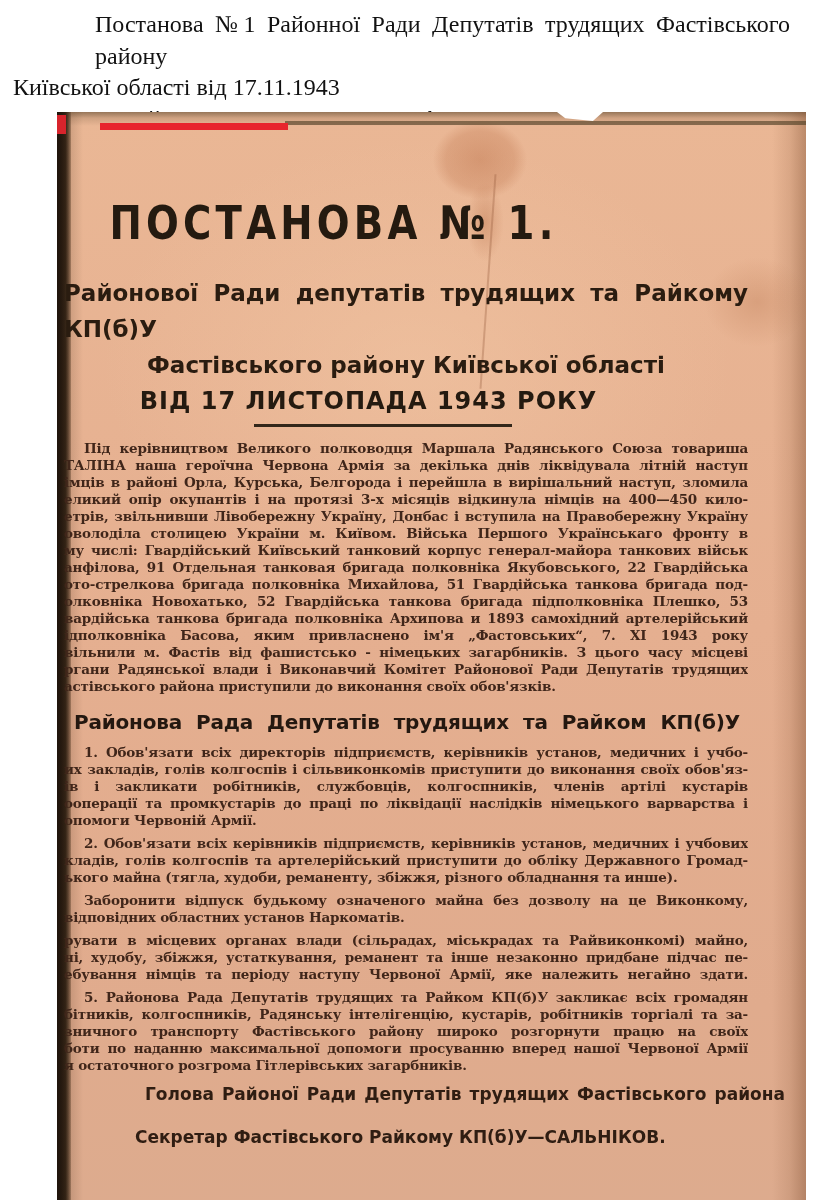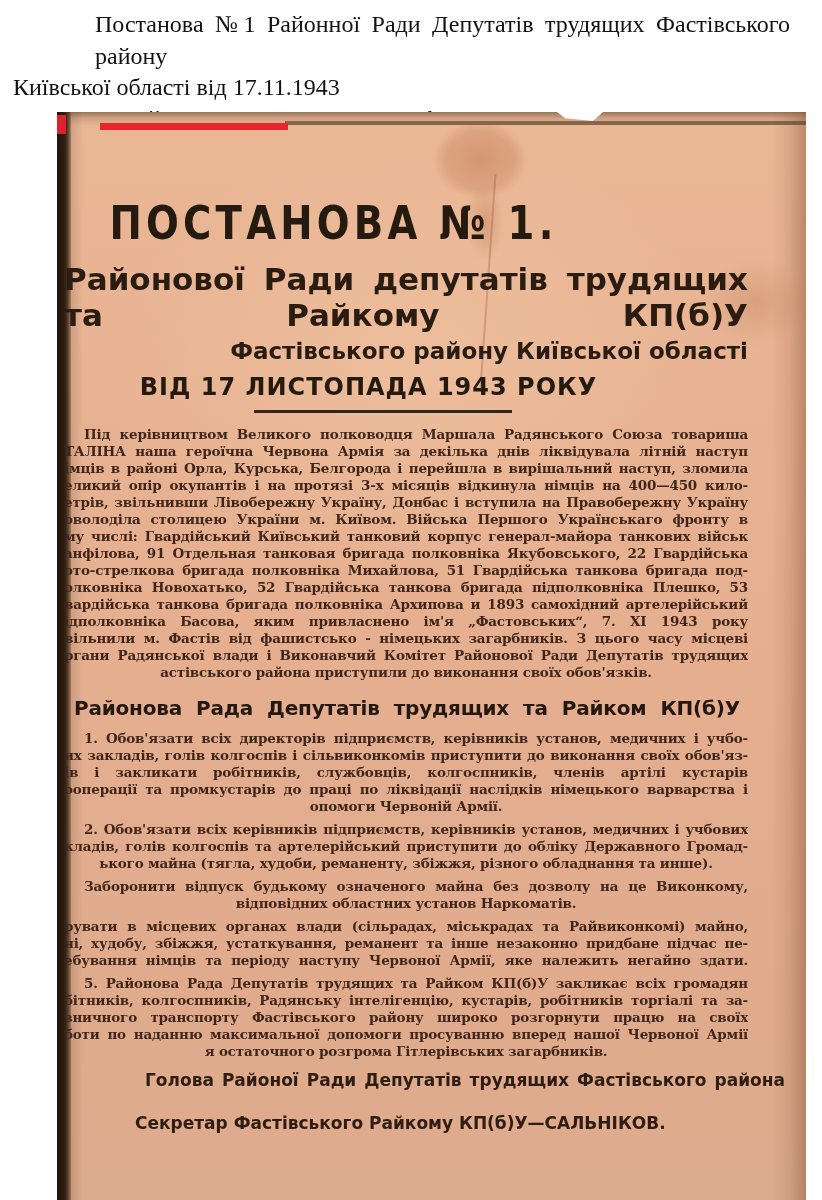--- a/index.html
+++ b/index.html
@@ -39,32 +39,32 @@
   .tear{position:absolute;left:500px;top:0;width:46px;height:9px;background:#ffffff;
     clip-path:polygon(0 0,100% 0,78% 100%,18% 70%);}
   .fold{position:absolute;left:430px;top:62px;width:2px;height:215px;background:rgba(145,88,56,0.32);
     transform:rotate(4deg);}
 
   .content{position:absolute;left:7px;top:0;width:684px;color:#3f2518;}
 
   .title{font-family:"DejaVu Sans",sans-serif;font-weight:bold;font-size:46px;line-height:55px;
     letter-spacing:5px;color:#241a10;text-align:center;margin:84px 145px 0 0;
     transform:scaleX(0.84);transform-origin:50% 50%;white-space:nowrap;}
-  .sub1{font-family:"DejaVu Sans",sans-serif;font-weight:bold;font-size:31px;line-height:36px;
-    color:#2a1c10;text-align:justify;text-align-last:justify;margin-top:10px;}
+  .sub1{font-family:"DejaVu Sans",sans-serif;font-weight:bold;font-size:23px;line-height:36px;
+    color:#2a1c10;text-align:justify;text-align-last:justify;margin-top:24px;}
   .sub2{font-family:"DejaVu Sans",sans-serif;font-weight:bold;font-size:23px;line-height:36px;
-    color:#2a1c10;text-align:right;margin-top:0px;}
+    color:#2a1c10;text-align:center;margin-top:0px;}
   .dateline{font-family:"DejaVu Sans",sans-serif;font-weight:bold;font-size:24px;line-height:26px;
     letter-spacing:1px;color:#241a10;text-align:center;margin:5px 75px 0 0;}
   .rule{height:3px;width:258px;background:#33271a;margin:10px 0 0 190px;}
 
   .body{font-family:"DejaVu Serif",serif;font-weight:bold;font-size:13.5px;line-height:17px;
     letter-spacing:-0.2px;color:#40261a;margin-top:13px;}
   .line{height:17px;overflow:hidden;text-align:justify;text-align-last:justify;}
-  .line.last{text-align:center;text-align-last:auto;}
+  .line.last{text-align:left;text-align-last:auto;}
   .line.first{text-indent:20px;}
   .para{margin-top:6px;}
   .para-first{margin-top:8px;}
 
   .resheading{font-family:"DejaVu Sans",sans-serif;font-weight:bold;font-size:20px;line-height:28px;
     color:#241810;margin:13px 8px 0 10px;text-align:justify;text-align-last:justify;height:28px;overflow:hidden;}
 
   .sigs{font-family:"DejaVu Sans",sans-serif;font-weight:bold;font-size:17px;line-height:24px;
     color:#2f1d12;margin-top:8px;}
   .sig1{margin-left:81px;width:640px;text-align:justify;text-align-last:justify;height:24px;overflow:hidden;}

